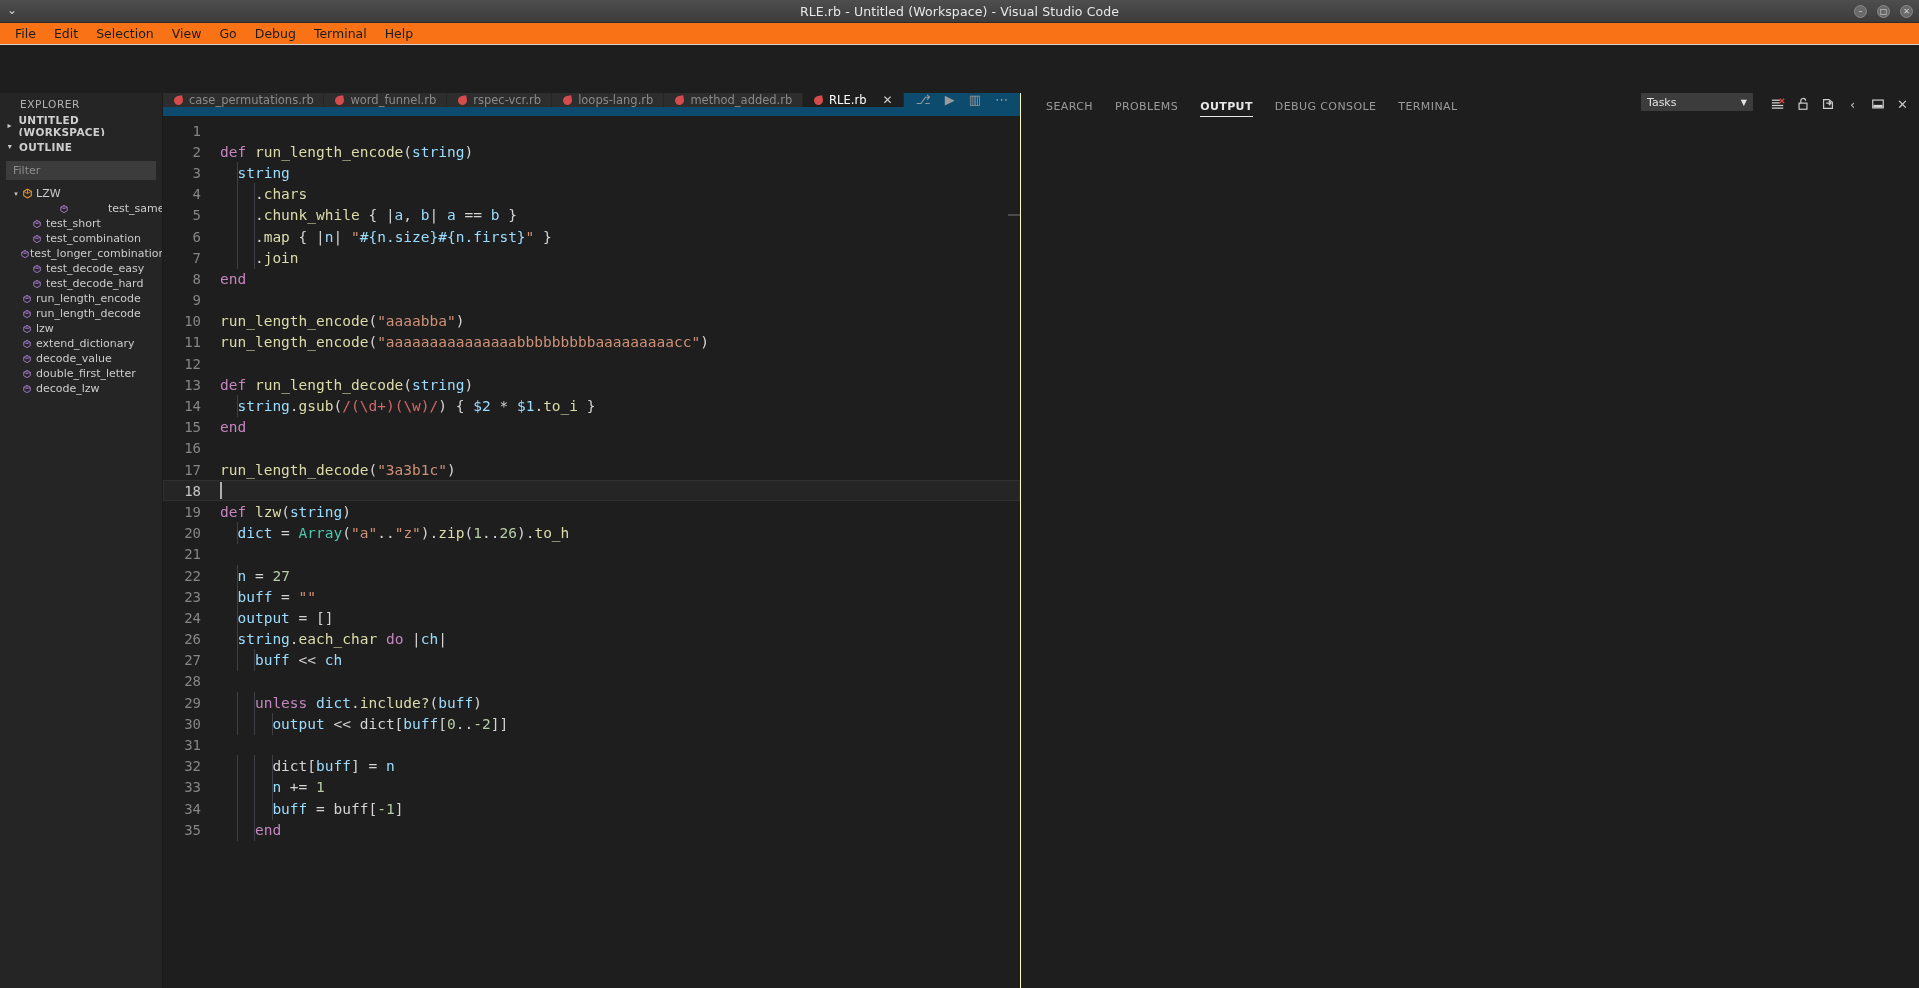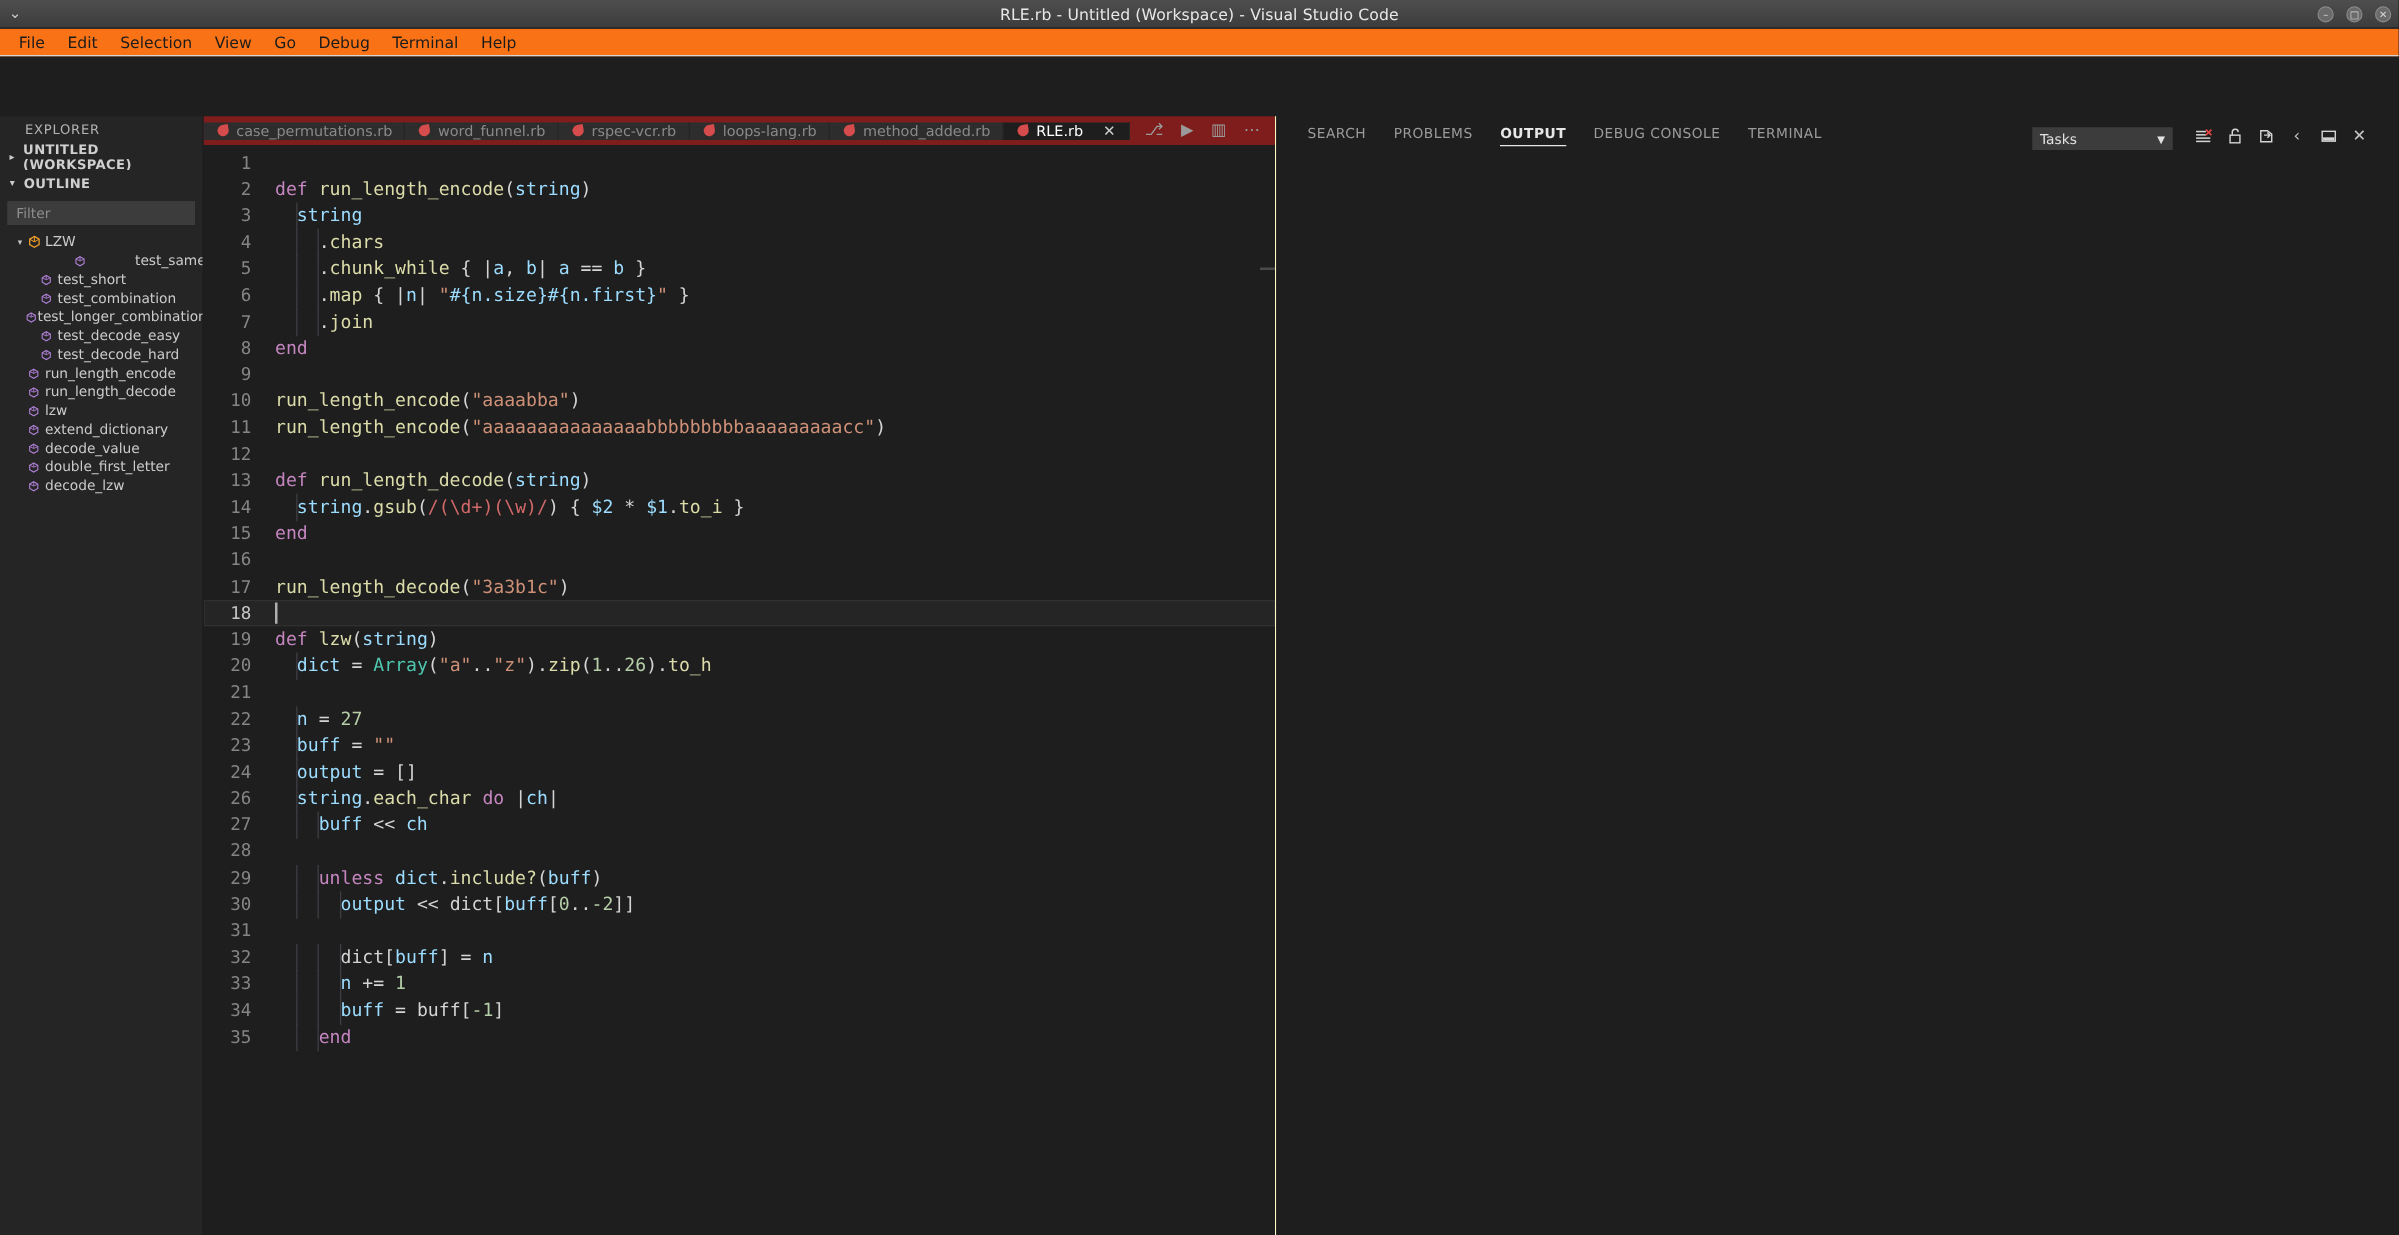--- a/index.html
+++ b/index.html
@@ -97,22 +97,22 @@
   .ic-method { color: #b180d7; }
 
   
   #editorgroup {
     flex: 0 0 857px; width: 857px;
     display: flex; flex-direction: column;
     background: #1e1e1e;
     min-width: 0;
   }
   #tabsrow {
-    height: 23px; display: flex; align-items: center;
-    background: #7f1d1d;
+    height: 23px; display: flex; align-items: flex-start;
+    background: #0c4a6e;
     position: relative;
   }
   .tab {
     display: flex; align-items: center; gap: 6px;
     padding: 0 11px; min-width: 0;
     background: #2d2d2d; color: #8a8a8a;
     font-size: 11.5px; white-space: nowrap;
     border-right: 1px solid #252526;
   }
   .tab.active { background: #1e1e1e; color: #ffffff; }
@@ -188,22 +188,22 @@
     display: flex; align-items: center; padding: 0 11px;
     font-size: 11px; letter-spacing: .4px; color: #9b9b9b;
     position: relative; white-space: nowrap;
   }
   .ptab.active { color: #e7e7e7; font-weight: bold; }
   .ptab.active::after {
     content: ""; position: absolute; left: 11px; right: 11px;
     bottom: 3px; height: 1px; background: #e7e7e7;
   }
   .panel-right {
-    margin-left: auto; display: flex; align-items: flex-end;
-    gap: 0; padding-right: 19px;
+    margin-left: auto; display: flex; align-items: flex-start;
+    gap: 0; padding-right: 4px;
   }
   .tasks-select {
     width: 112px; height: 18px;
     background: #3c3c3c; color: #e2e2e2;
     border: 1px solid #3c3c3c; font-size: 11px;
     padding: 0 5px; margin-right: 12px;
     display: flex; align-items: center; justify-content: space-between;
     font-family: "DejaVu Sans", "Liberation Sans", sans-serif;
   }
   .tasks-select .caretd { font-size: 8px; color: #e2e2e2; }

